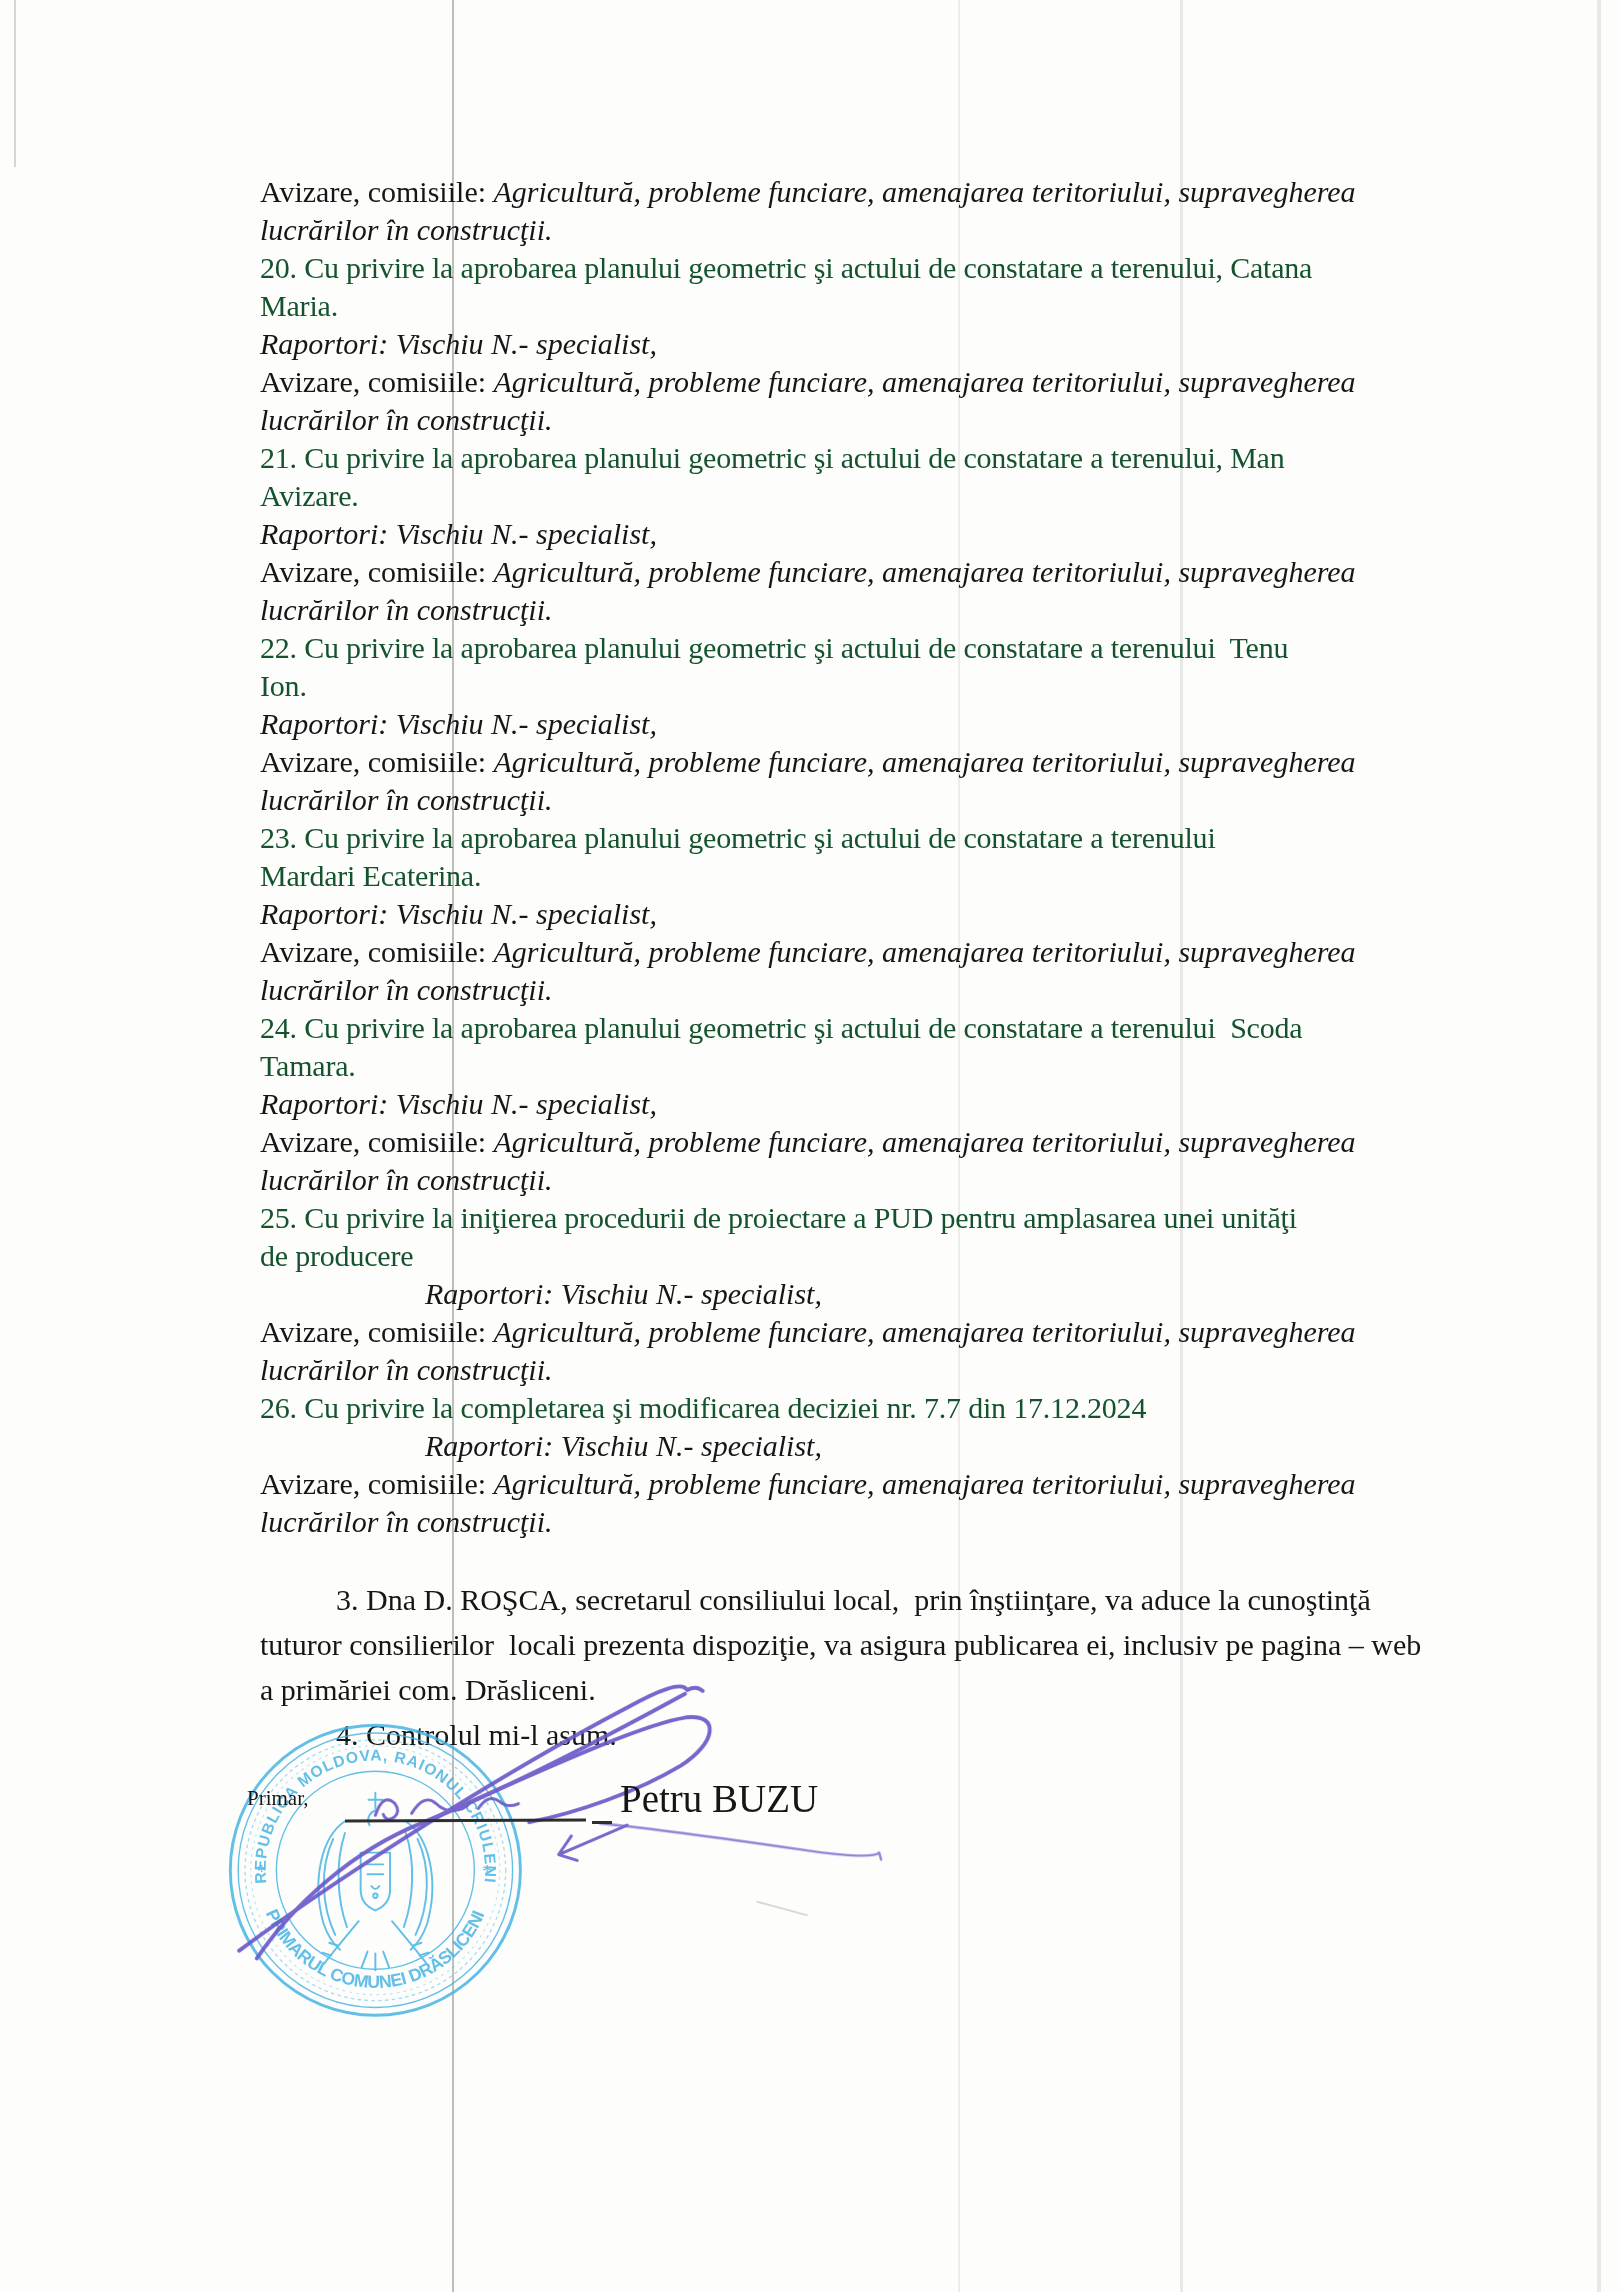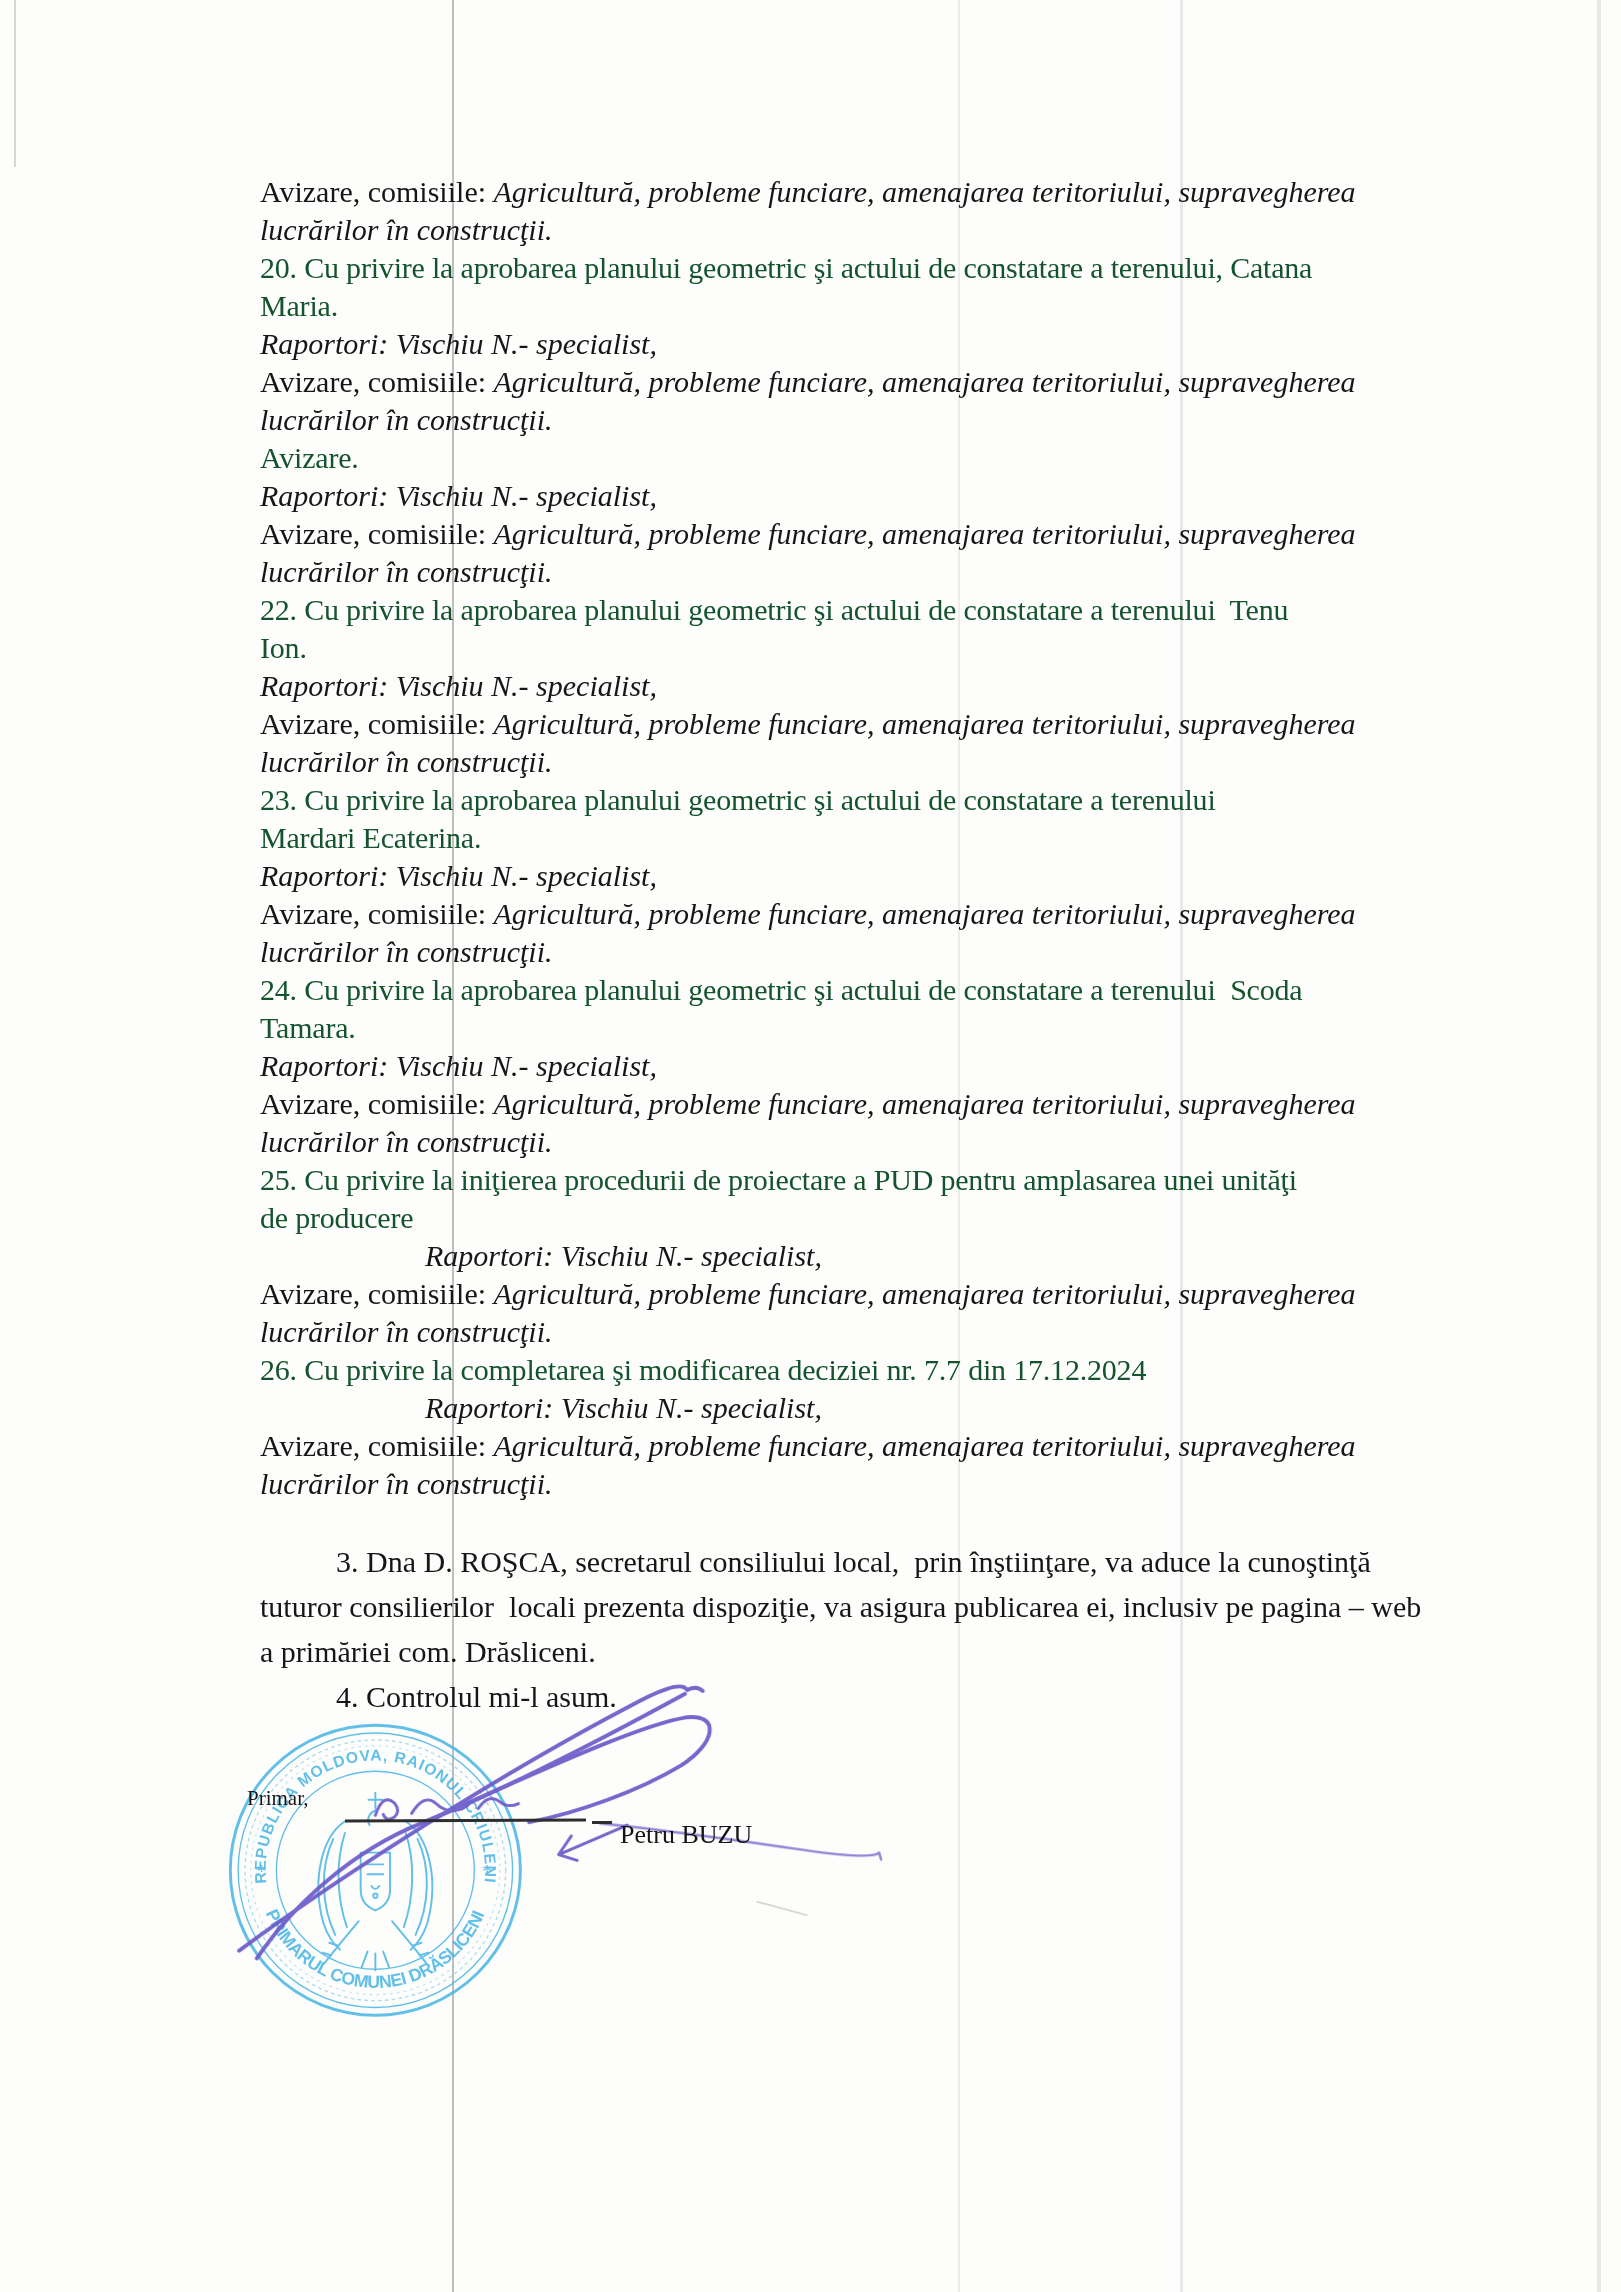--- a/index.html
+++ b/index.html
@@ -22,21 +22,21 @@
   .line{white-space:pre;}
   .line.ind{padding-left:165px;}
   .line span{font-style:normal;font-weight:400;}
   .line span.italic{font-style:italic;}
   .line span.bold{font-weight:400;letter-spacing:-0.2px;color:#14532d;}
   .paras{margin-top:36px;font-size:30px;line-height:45px;}
   .pline{white-space:pre;}
   .pline.pind{padding-left:76px;}
   
   .sig-label{position:absolute;left:247px;top:1786px;font-size:21px;white-space:pre;}
-  .sig-name{position:absolute;left:620px;top:1820px;font-size:26px;white-space:pre;}
+  .sig-name{position:absolute;left:620px;top:1776px;font-size:39px;white-space:pre;}
   .ul-seg{position:absolute;height:2.9px;background:#2e2e2e;transform:rotate(-0.25deg);}
   svg.overlay{position:absolute;inset:0;pointer-events:none;}
   .stamp-arc{font-family:"Liberation Sans", sans-serif;font-weight:700;}
 </style>
 </head>
 <body>
 
 <div class="page">
 
   <div class="streak" style="left:452px;width:2px;background:rgba(95,95,95,0.40);"></div>
@@ -47,20 +47,21 @@
 
   <div class="doc">
     <div>
         <div class="line"><span class="plain">Avizare, comisiile: </span><span class="italic">Agricultură, probleme funciare, amenajarea teritoriului, supravegherea</span></div>
         <div class="line"><span class="italic">lucrărilor în construcţii.</span></div>
         <div class="line"><span class="bold">20. Cu privire la aprobarea planului geometric şi actului de constatare a terenului, Catana</span></div>
         <div class="line"><span class="bold">Maria.</span></div>
         <div class="line"><span class="italic">Raportori: Vischiu N.- specialist,</span></div>
         <div class="line"><span class="plain">Avizare, comisiile: </span><span class="italic">Agricultură, probleme funciare, amenajarea teritoriului, supravegherea</span></div>
         <div class="line"><span class="italic">lucrărilor în construcţii.</span></div>
+        <div class="line"><span class="bold">21. Cu privire la aprobarea planului geometric şi actului de constatare a terenului, Man</span></div>
         <div class="line"><span class="bold">Avizare.</span></div>
         <div class="line"><span class="italic">Raportori: Vischiu N.- specialist,</span></div>
         <div class="line"><span class="plain">Avizare, comisiile: </span><span class="italic">Agricultură, probleme funciare, amenajarea teritoriului, supravegherea</span></div>
         <div class="line"><span class="italic">lucrărilor în construcţii.</span></div>
         <div class="line"><span class="bold">22. Cu privire la aprobarea planului geometric şi actului de constatare a terenului  Tenu</span></div>
         <div class="line"><span class="bold">Ion.</span></div>
         <div class="line"><span class="italic">Raportori: Vischiu N.- specialist,</span></div>
         <div class="line"><span class="plain">Avizare, comisiile: </span><span class="italic">Agricultură, probleme funciare, amenajarea teritoriului, supravegherea</span></div>
         <div class="line"><span class="italic">lucrărilor în construcţii.</span></div>
         <div class="line"><span class="bold">23. Cu privire la aprobarea planului geometric şi actului de constatare a terenului</span></div>

